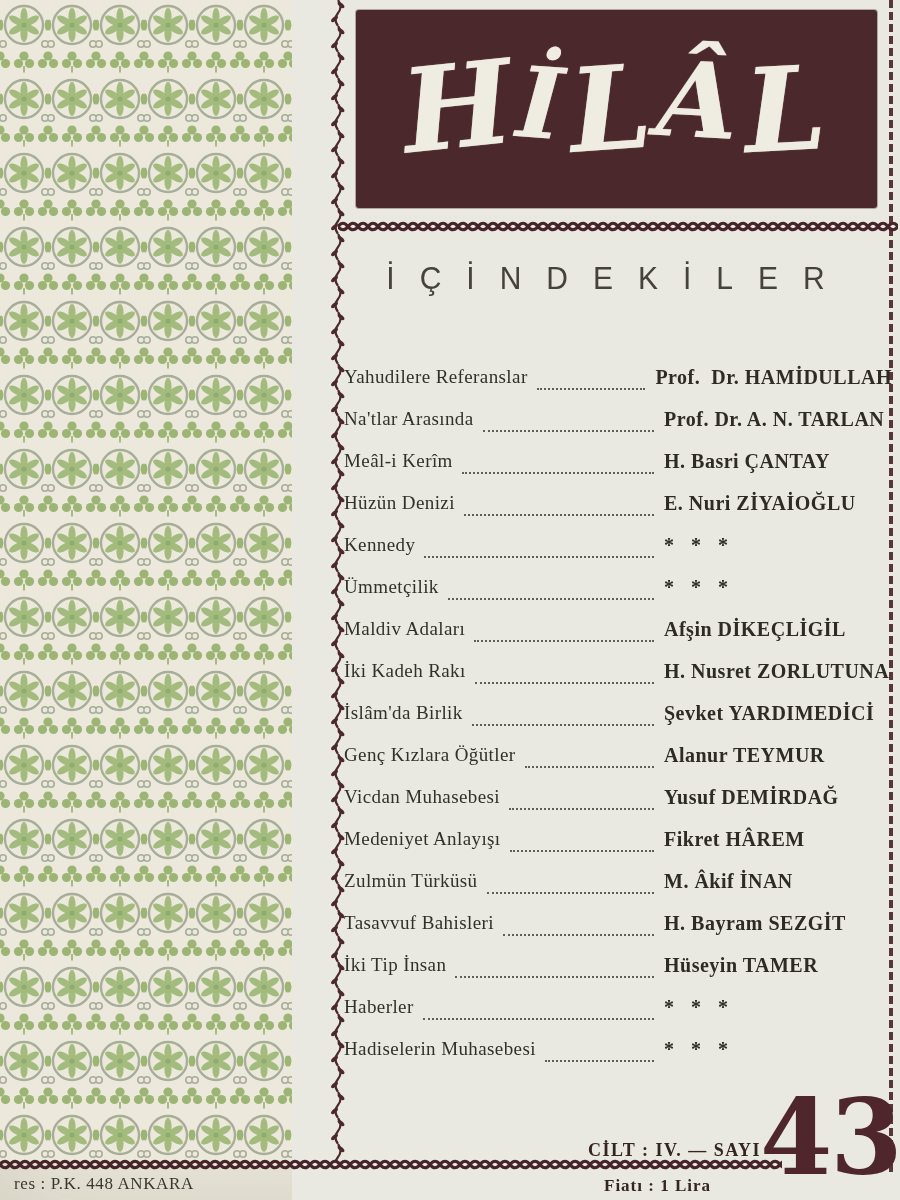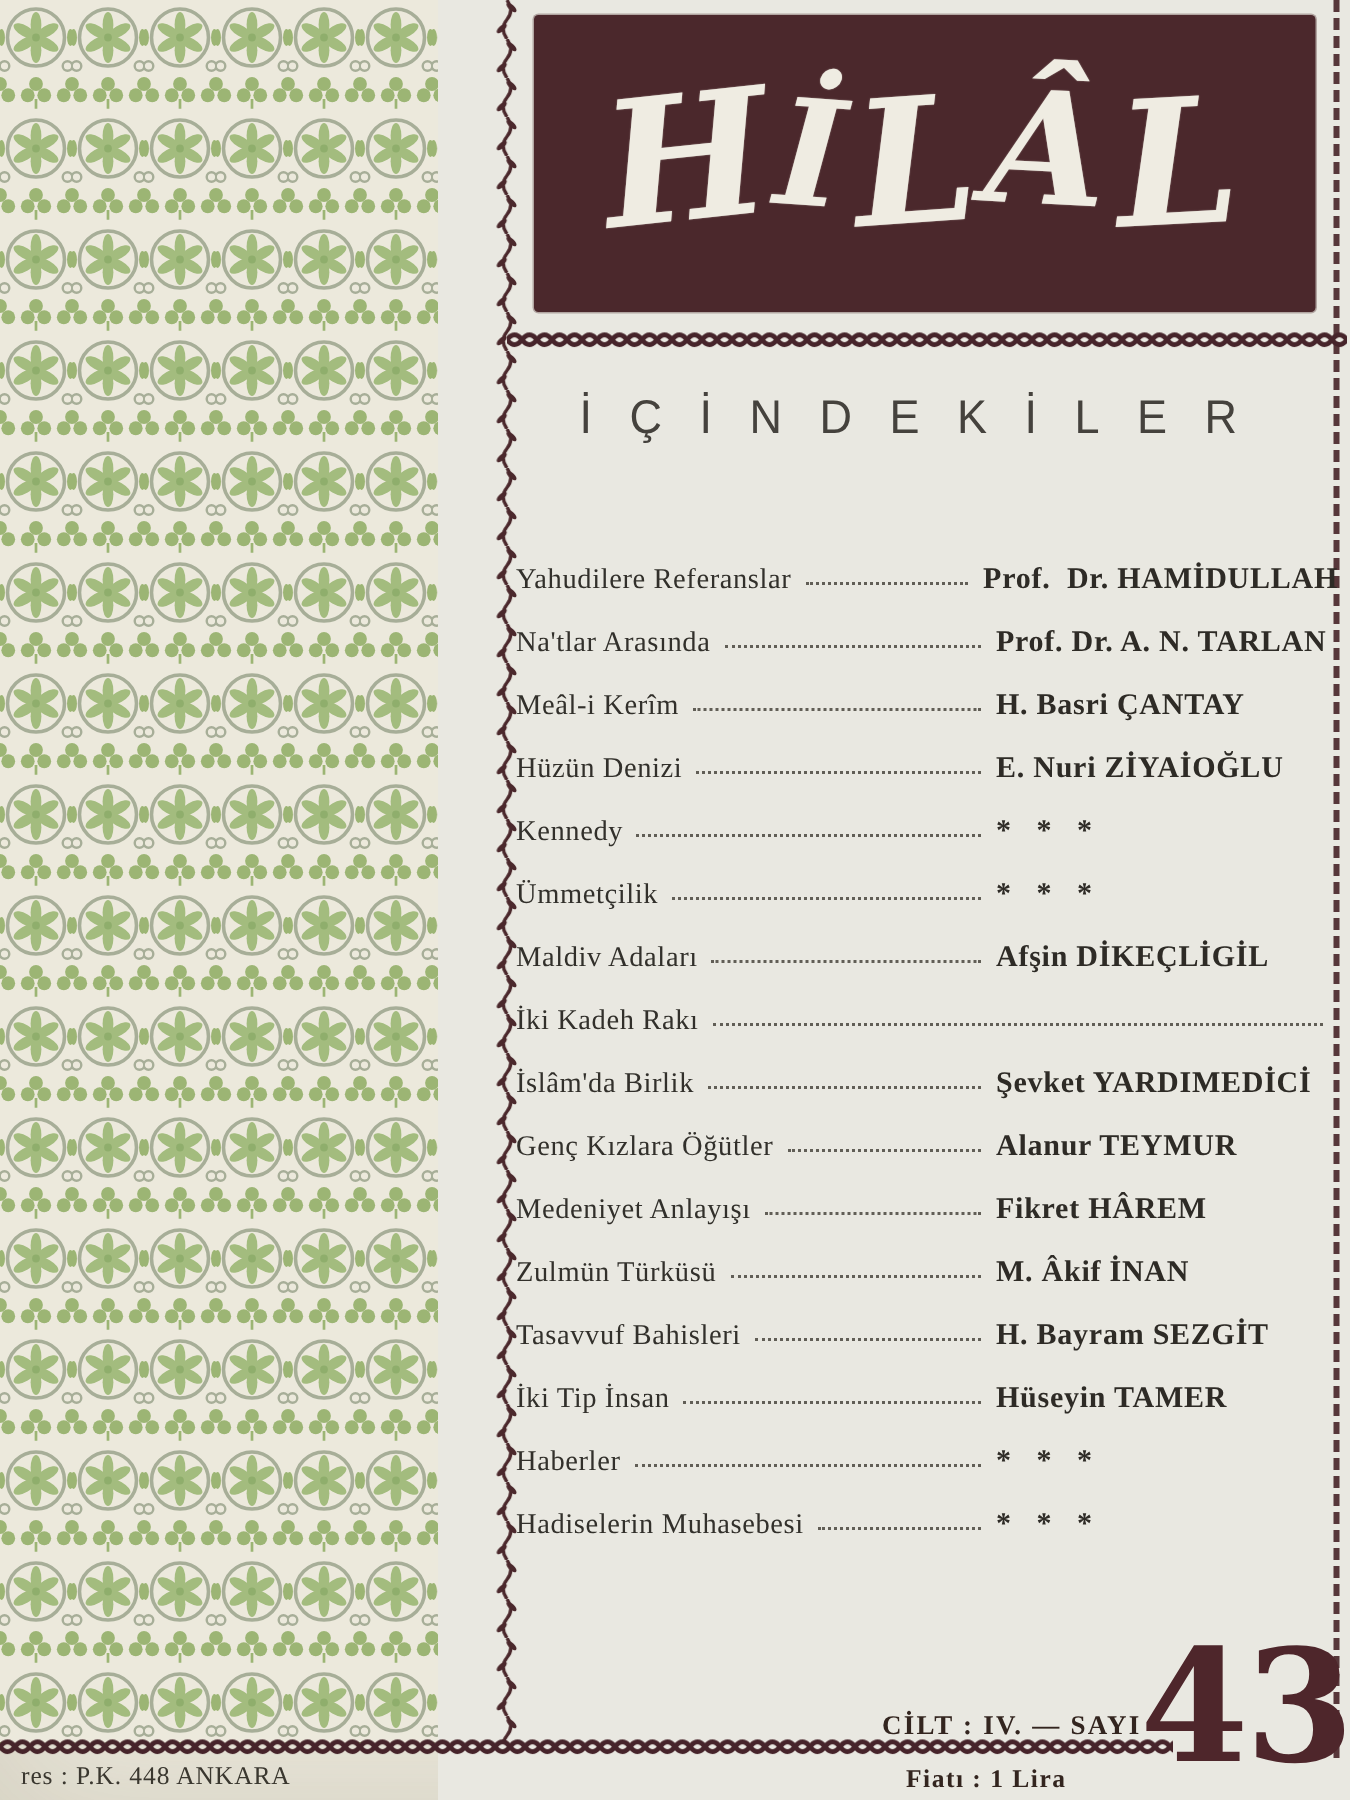--- a/index.html
+++ b/index.html
@@ -44,21 +44,21 @@
   
   .contents-heading {
     position:absolute; left:344px; top:262px; width:548px;
     font-family:"Liberation Sans", sans-serif;
     font-size:30px; font-weight:400; color:#45423d;
     letter-spacing:25px; text-align:center; white-space:nowrap;
     transform:scaleY(1.05);
   }
   
   .toc { position:absolute; left:344px; top:356px; width:548px; }
-  .toc-row { display:flex; align-items:flex-end; height:42px; }
+  .toc-row { display:flex; align-items:center; height:42px; }
   .toc-title {
     flex:0 0 auto; white-space:nowrap;
     font-size:19px; color:#32302b; letter-spacing:.4px;
   }
   .leader {
     flex:1 1 auto; min-width:18px; align-self:flex-end;
     border-bottom:2.4px dotted #4a463e;
     margin:0 10px 8px 9px; opacity:.85;
   }
   .toc-author {
@@ -196,30 +196,36 @@
         <span class="toc-author">*   *   *</span>
       </div>
     <div class="toc-row">
         <span class="toc-title">Maldiv  Adaları</span>
         <span class="leader"></span>
         <span class="toc-author">Afşin DİKEÇLİGİL</span>
       </div>
     <div class="toc-row">
         <span class="toc-title">İki  Kadeh  Rakı</span>
         <span class="leader"></span>
+        <span class="toc-author">H. Nusret ZORLUTUNA</span>
       </div>
     <div class="toc-row">
         <span class="toc-title">İslâm'da  Birlik</span>
         <span class="leader"></span>
         <span class="toc-author">Şevket YARDIMEDİCİ</span>
       </div>
     <div class="toc-row">
         <span class="toc-title">Genç  Kızlara  Öğütler</span>
         <span class="leader"></span>
         <span class="toc-author">Alanur TEYMUR</span>
+      </div>
+    <div class="toc-row">
+        <span class="toc-title">Vicdan  Muhasebesi</span>
+        <span class="leader"></span>
+        <span class="toc-author">Yusuf DEMİRDAĞ</span>
       </div>
     <div class="toc-row">
         <span class="toc-title">Medeniyet  Anlayışı</span>
         <span class="leader"></span>
         <span class="toc-author">Fikret HÂREM</span>
       </div>
     <div class="toc-row">
         <span class="toc-title">Zulmün  Türküsü</span>
         <span class="leader"></span>
         <span class="toc-author">M. Âkif İNAN</span>

